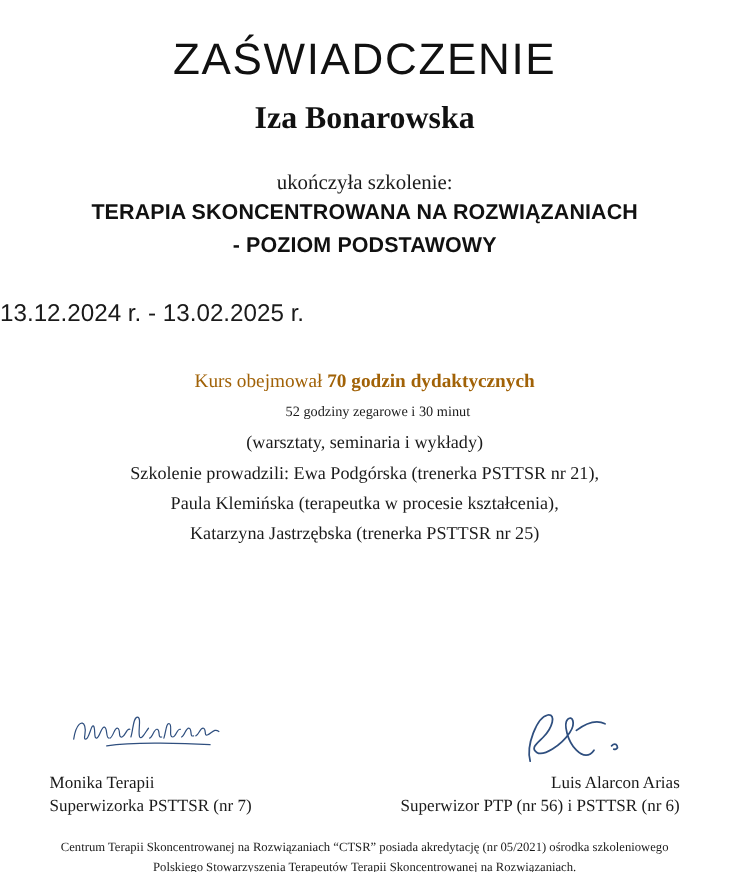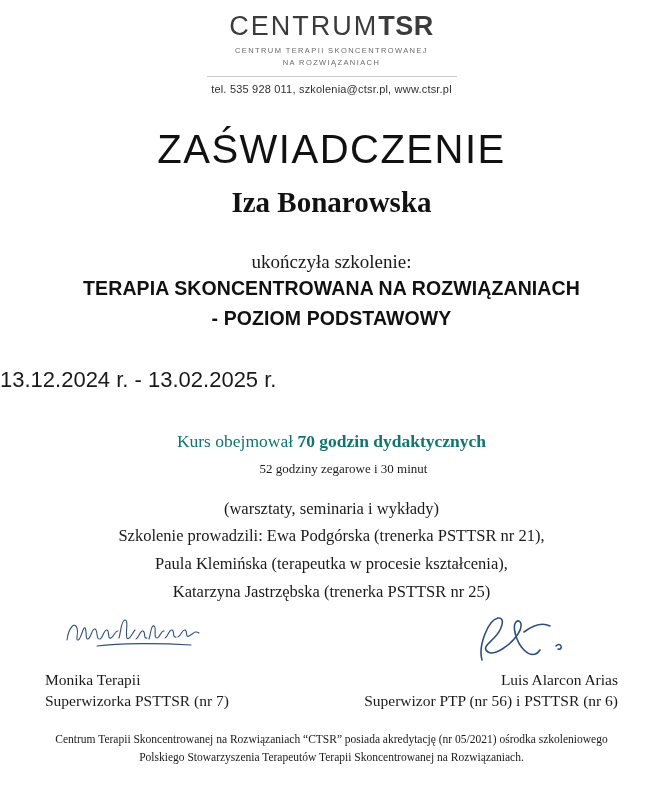--- a/index.html
+++ b/index.html
@@ -119,37 +119,37 @@
 
   
   .details {
     text-align: center;
     margin-top: 36px;
     line-height: 1.45;
   }
   .details .hours-line {
     font-family: "Liberation Serif", serif;
     font-size: 17.5px;
-    color: #0f766e;
+    color: #a16207;
   }
   .details .hours-line b {
     font-weight: 700;
   }
   .details .clock-hours {
     font-family: "Liberation Serif", serif;
     font-size: 13px;
     color: #1a1a1a;
     margin-top: 5px;
     padding-left: 24px;
   }
   .details .forms {
     font-family: "Liberation Serif", serif;
     font-size: 16.5px;
     color: #1a1a1a;
-    margin-top: 18px;
+    margin-top: 6px;
   }
   .details .trainer {
     font-family: "Liberation Serif", serif;
     font-size: 16.5px;
     color: #1a1a1a;
     margin-top: 4px;
   }
 
   
   .signatures {
@@ -200,31 +200,20 @@
     line-height: 1.55;
     padding: 0 30px;
     box-sizing: border-box;
   }
 </style>
 </head>
 <body>
 
 <div class="certificate">
 
-  <div class="header">
-    <div class="logo-wordmark">
-      <span class="light">CENTRUM</span><span class="bold">TSR</span>
-    </div>
-    <div class="logo-sub">
-      <div>CENTRUM TERAPII SKONCENTROWANEJ</div>
-      <div>NA ROZWIĄZANIACH</div>
-    </div>
-    <div class="logo-rule"></div>
-    <div class="logo-contact">tel. 535 928 011, szkolenia@ctsr.pl, www.ctsr.pl</div>
-  </div>
 
   <div class="doc-title">ZAŚWIADCZENIE</div>
 
   <div class="recipient-name">Iza Bonarowska</div>
   <div class="completed-line">ukończyła szkolenie:</div>
 
   <div class="course-name">
     <div>TERAPIA SKONCENTROWANA NA ROZWIĄZANIACH</div>
     <div>- POZIOM PODSTAWOWY</div>
   </div>

